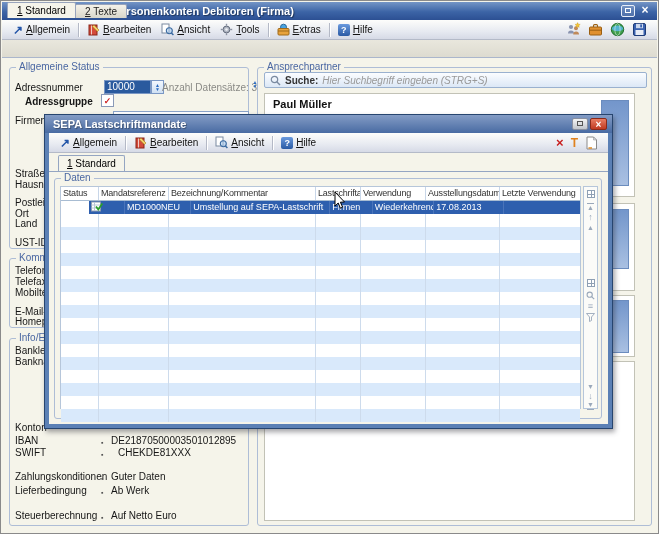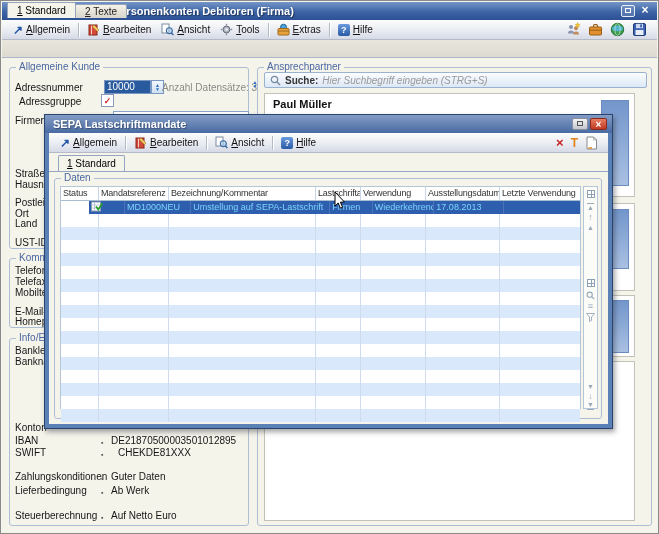--- a/index.html
+++ b/index.html
@@ -108,21 +108,21 @@
     border:1px solid #aebdd6; border-radius:3px; }
   
   .sepa-table { position:absolute; left:5px; top:7px; width:521px; height:223px;
     border:1px solid #b6c6da; background:#fff; }
   .thead { display:flex; height:14px; background:#fff; border-bottom:1px solid #a8bcd2; }
   .thcell { font-size:9px; color:#333; padding:1px 2px; border-right:1px solid #c8d6e8;
     white-space:nowrap; overflow:hidden; letter-spacing:-0.2px; }
   .trow { display:flex; height:13px; }
   .tcell { font-size:9px; line-height:13px; padding:0 2px; border-right:1px solid #cddbec;
     white-space:nowrap; overflow:hidden; }
-  .trow.sel { background:#2e5fae; color:#7dd3fc;margin-left:28px; }
+  .trow.sel { background:#2e5fae; color:#ffffff;margin-left:28px; }
   .trow.sel .tcell { border-right-color:#4a74ba; }
   .trow.odd { background:#fff; }
   .trow.even { background:#d9e9fb; }
   .c0{width:38px;} .c1{width:70px;} .c2{width:147px;} .c3{width:45px;}
   .c4{width:65px;} .c5{width:74px;} .c6{width:80px; border-right:none;}
   .navstrip { position:absolute; left:528px; top:7px; width:15px; height:223px;
     border:1px solid #b6c6da; background:#fbfbf8; }
   .nav-ico { position:absolute; left:0; width:13px; text-align:center; color:#9aa8ba;
     font-size:7px; line-height:8px; }
   .nav-ico.big { font-size:9px; }
@@ -220,34 +220,34 @@
         </svg>
     </span>
   </div>
 
   <div class="tabstrip"></div>
   <span class="tab active" style="left:6px;"><u>1</u> Standard</span>
   <span class="tab inactive" style="left:74px;"><u>2</u> Texte</span>
   <div class="tabline"></div>
 
   <div class="fieldset" style="left:8px; top:66px; width:240px; height:182px;">
-    <span class="legend">Allgemeine Kunde</span>
+    <span class="legend">Allgemeine Status</span>
   </div>
   <span class="flabel" style="left:14px; top:81px;">Adressnummer</span>
   <div class="numbox">10000</div>
   <span class="spinbtn" style="left:150px; top:79px;">
       <i>▲</i>
       <i>▼</i>
     </span>
   <span class="flabel gray" style="left:161px; top:81px;">Anzahl Datensätze: 3</span>
   <span class="split-handle">
       <i>▲</i>
       <i>▼</i>
     </span>
-  <span class="flabel" style="left:18px; top:95px;">Adressgruppe</span>
+  <span class="flabel" style="left:24px; top:95px;font-weight:bold;">Adressgruppe</span>
   <span class="checkicon">✓</span>
   <span class="flabel" style="left:14px; top:114px;">Firmenn</span>
   <div class="ghost-input"></div>
 
   <span class="flabel" style="left:14px; top:167px;">Straße</span>
   <span class="flabel" style="left:14px; top:178px;">Hausnu</span>
   <span class="flabel" style="left:14px; top:196px;">Postleit</span>
   <span class="flabel" style="left:14px; top:207px;">Ort</span>
   <span class="flabel" style="left:14px; top:217px;">Land</span>
   <span class="flabel" style="left:14px; top:236px;">UST-ID-</span>

